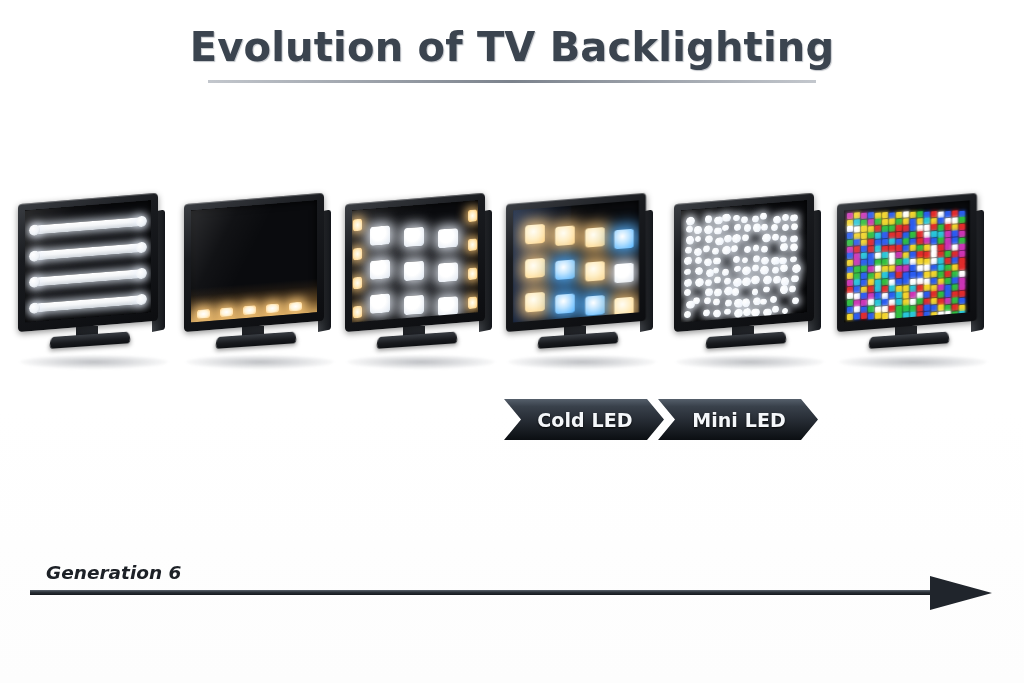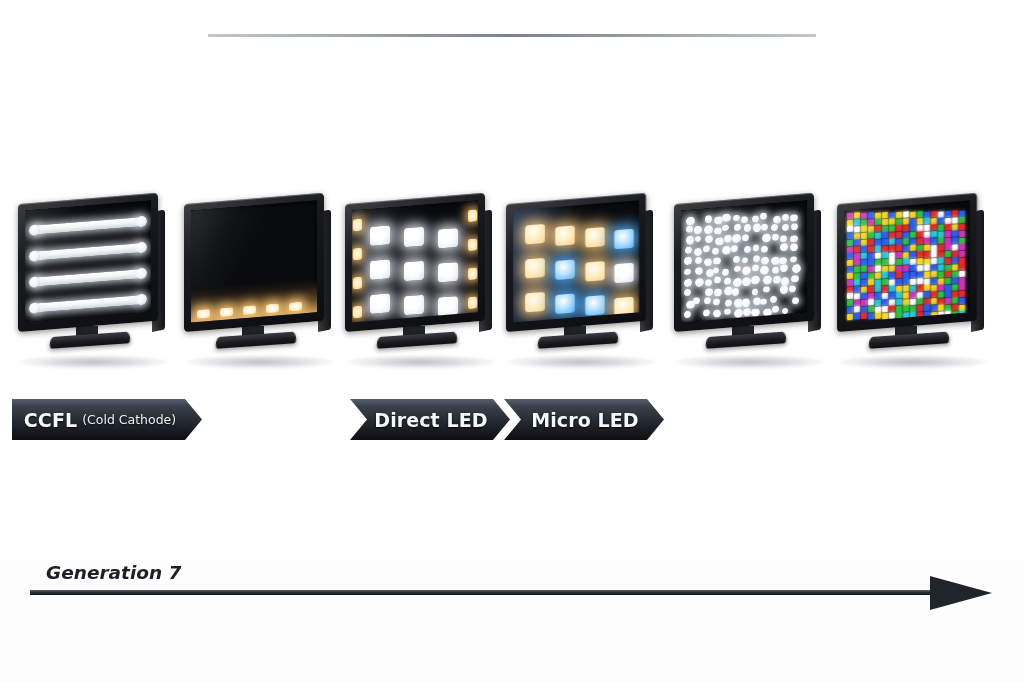--- a/index.html
+++ b/index.html
@@ -309,20 +309,21 @@
     border-top: 17px solid transparent;
     border-bottom: 17px solid transparent;
   }
 </style>
 </head>
 <body>
 
 <div id="canvas">
 
   <div id="title-block">
+    <div id="page-title">Evolution of TV Backlighting</div>
     <div id="title-rule"></div>
   </div>
 
   <div id="tv-row">
 
     <div class="tv" style="left:14px;">
       <div class="tv-shadow"></div>
       <div class="tv-side"></div>
       <div class="tv-stand-neck"></div>
       <div class="tv-stand-base"></div>
@@ -824,31 +825,27 @@
               <div class="rgb-cell" style="background: rgb(41, 198, 216); box-shadow: rgba(41, 198, 216, 0.533) 0px 0px 3px 1px; left: 115px; top: 110.2px;"></div>
             </div>
           <div class="tv-glass"></div>
         </div>
       </div>
     </div>
 
   </div>
 
   <div id="chevron-band">
-    <div class="chev chev-first" style="left:0px; width:190px;">
-      <span class="chev-label">CCFL</span>
-      <span class="chev-sub">(Cold Cathode)</span>
+    <div class="chev chev-mid" style="left:492px; width:160px;">
+      <span class="chev-label">Cold LED</span>
     </div>
-    <div class="chev chev-mid" style="left:338px; width:160px;">
-      <span class="chev-label">Direct LED</span>
-    </div>
-    <div class="chev chev-mid" style="left:492px; width:160px;">
-      <span class="chev-label">Micro LED</span>
+    <div class="chev chev-mid" style="left:646px; width:160px;">
+      <span class="chev-label">Mini LED</span>
     </div>
   </div>
 
   <div id="timeline">
-    <div class="gen-label" id="gen-start-label">Generation 7</div>
+    <div class="gen-label" id="gen-start-label">Generation 6</div>
     <div id="axis-shaft"></div>
     <div id="axis-head"></div>
   </div>
 
 </div>
 
 </body></html>

